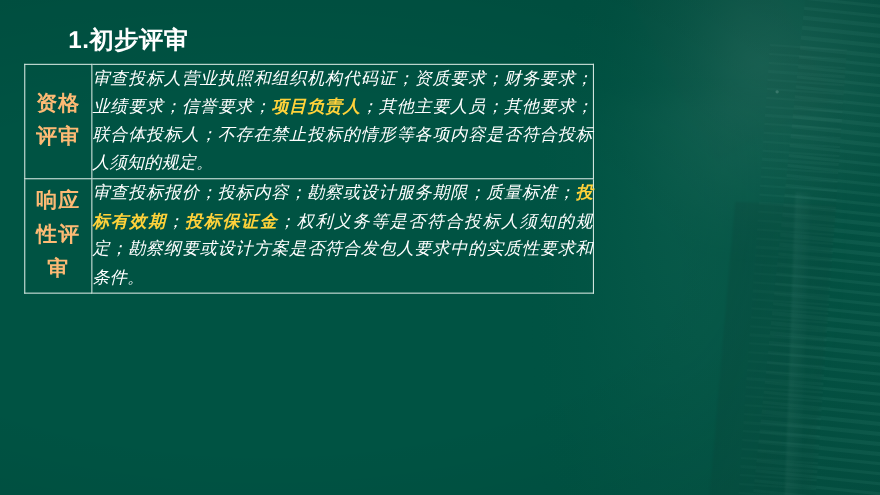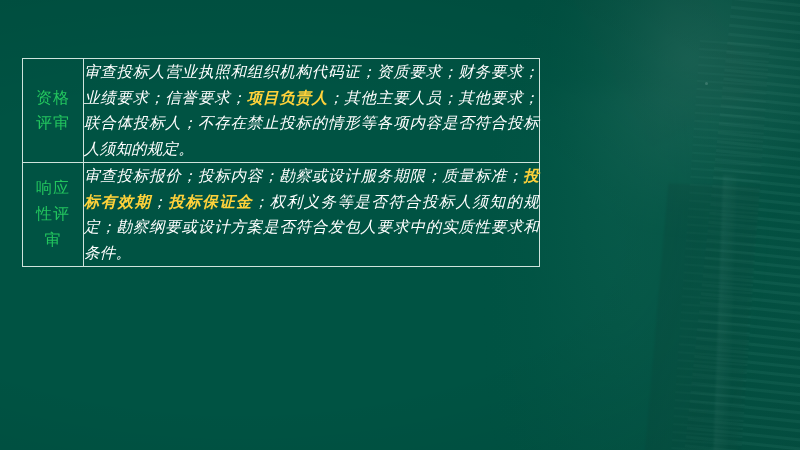--- a/index.html
+++ b/index.html
@@ -180,23 +180,23 @@
     border: 1px solid #cfe3dc;
     vertical-align: middle;
     padding: 0;
   }
   .cat-cell {
     width: 60px;
     text-align: center;
     padding: 6px 4px;
   }
   .cat-label {
-    color: #22c55e;
-    font-size: 16px;
-    font-weight: 400;
+    color: #fdba74;
+    font-size: 19px;
+    font-weight: 700;
     line-height: 1.62;
     letter-spacing: 1px;
   }
   .desc-cell {
     padding: 8px 10px 10px 12px;
   }
   .desc-text {
     color: #ffffff;
     font-size: 15.5px;
     line-height: 1.66;
@@ -223,20 +223,21 @@
     <div class="tower-mid-edge"></div>
     <div class="glow"></div>
     <div class="glow2"></div>
     <div class="tiny-speck"></div>
   </div>
   <div class="wash"></div>
   <div class="vignette"></div>
 
   <div class="content">
 
+    <div class="page-title">1.初步评审</div>
 
     <table class="eval-table">
       <tbody>
 
         <tr>
           <td class="cat-cell">
             <div class="cat-label">
               <div>资格</div>
               <div>评审</div>
             </div>

